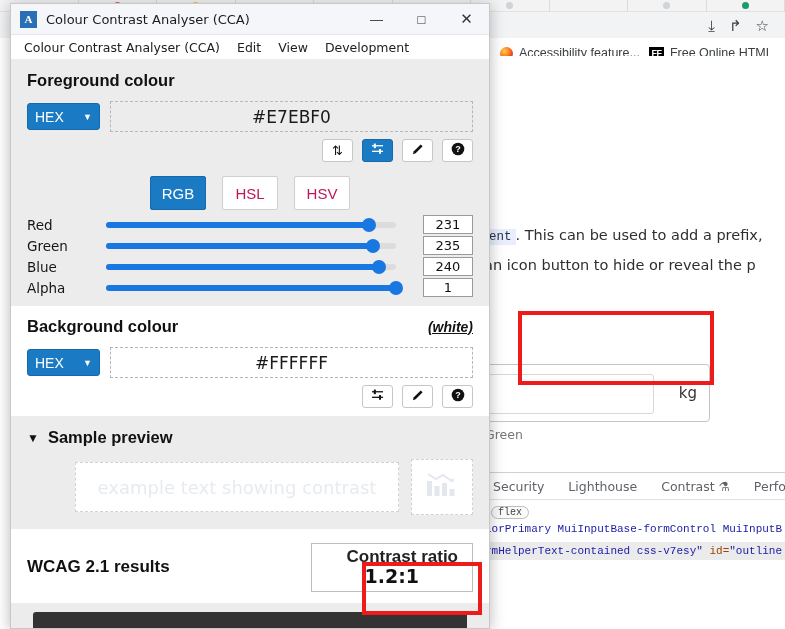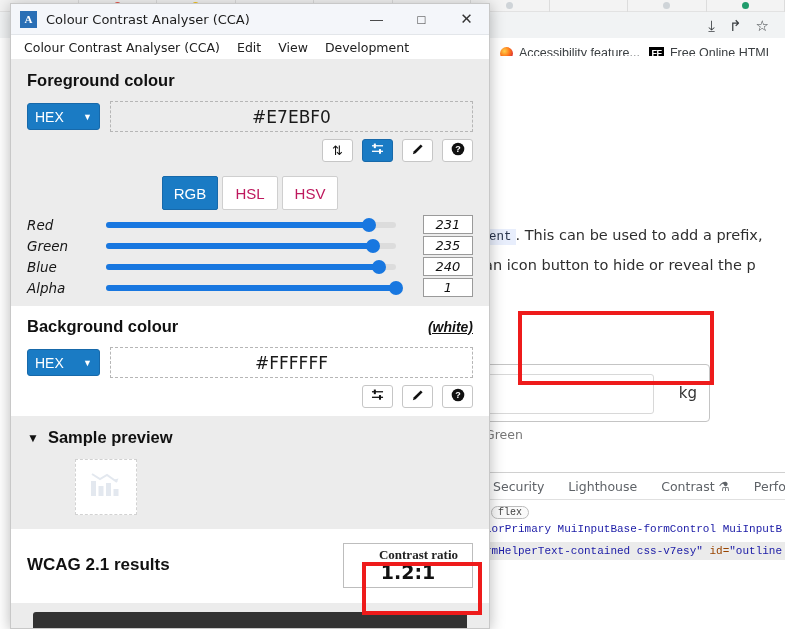--- a/index.html
+++ b/index.html
@@ -193,36 +193,36 @@
   .iconrow {
     display: flex; justify-content: flex-end; gap: 9px; margin-top: 7px;
   }
   .iconbtn {
     width: 31px; height: 23px; border: 1px solid #c6c6c6; border-radius: 3px;
     background: #ffffff; display: flex; align-items: center;
     justify-content: center; font-size: 13px; color: #111;
   }
   .iconbtn.active { background: #1a7bc4; border-color: #1769aa; color: #fff; }
 
-  .tabs { display: flex; justify-content: center; gap: 4px; margin: 14px 0 4px 0; }
+  .tabs { display: flex; justify-content: center; gap: 16px; margin: 14px 0 4px 0; }
   .tab {
     width: 56px; height: 34px; border: 1px solid #cfcfcf; background: #fff;
     display: flex; align-items: center; justify-content: center;
     font-size: 15px; color: #be185d; border-radius: 2px;
   }
   .tab.on { background: #1a7bc4; border-color: #1769aa; color: #fff; }
 
   .chkrow { display: flex; align-items: center; gap: 7px; margin: 12px 0 6px 0; }
   .chk {
     width: 13px; height: 13px; border: 1px solid #6b6b6b; background: #fff;
     border-radius: 1px; flex: none;
   }
   .chk-lbl { font-size: 13.5px; color: #161616; font-family: "DejaVu Sans", sans-serif; }
 
-  .slider-row { display: flex; align-items: center; gap: 17px; height: 21px; font-style: italic; }
+  .slider-row { display: flex; align-items: center; gap: 17px; height: 21px; }
   .sl-label {
     width: 62px; font-size: 13.5px; color: #161616;
     font-family: "DejaVu Sans", sans-serif;
   }
   .sl-track {
     position: relative; flex: 1; height: 6px; background: #dcdcdc;
     border-radius: 4px; margin-right: 10px;
   }
   .sl-fill { position: absolute; left:0; top:0; height: 6px; background: #1877e0; border-radius: 4px; }
   .sl-knob {
@@ -255,21 +255,21 @@
   }
 
   .wcag-head {
     display: flex; align-items: center; justify-content: space-between;
     font-size: 17px; font-weight: bold; color: #111;
   }
   .ratio-box {
     border: 1px solid #bdbdbd; background: #fff; padding: 3px 14px 4px 14px;
     text-align: center;
   }
-  .ratio-lbl { font-size: 13px; color: #222; font-family: Liberation Serif, serif; padding-left: 21px; }
+  .ratio-lbl { font-size: 17px; color: #222; font-family: Liberation Sans, sans-serif; padding-left: 21px; }
   .ratio-val { font-size: 19px; color: #111; font-family: "DejaVu Sans", sans-serif; line-height: 1.05; }
 
   .dark-bar {
     position: absolute; left: 22px; right: 22px; bottom: 0; height: 16px;
     background: #333333; border-radius: 3px 3px 0 0;
   }
 
   
   .annot { position: absolute; border: 4px solid #ee1b1b; pointer-events: none; }
 </style>
@@ -510,20 +510,21 @@
           </div>
         </div>
       </div>
 
       <div class="section sec-grey" style="padding-top:12px;padding-bottom:14px;">
         <div class="collapse-head">
           <span class="tri">▼</span>
           <span>Sample preview</span>
         </div>
         <div class="preview-row">
+          <div class="prev-text">example text showing contrast</div>
           <div class="prev-img">
             <span>
               <svg width="34" height="30" viewBox="0 0 34 30" aria-hidden="true">
                 <rect x="2" y="11" width="5" height="15" fill="#e3e8ef"></rect>
                 <rect x="9.5" y="16" width="5" height="10" fill="#e3e8ef"></rect>
                 <rect x="17" y="13" width="5" height="13" fill="#e3e8ef"></rect>
                 <rect x="24.5" y="19" width="5" height="7" fill="#e3e8ef"></rect>
                 <polyline points="3,4 11,9 18,5 28,12" fill="none" stroke="#e3e8ef" stroke-width="2"></polyline>
                 <polygon points="28,12 25,9.5 29.5,8.5" fill="#e3e8ef"></polygon>
               </svg>

